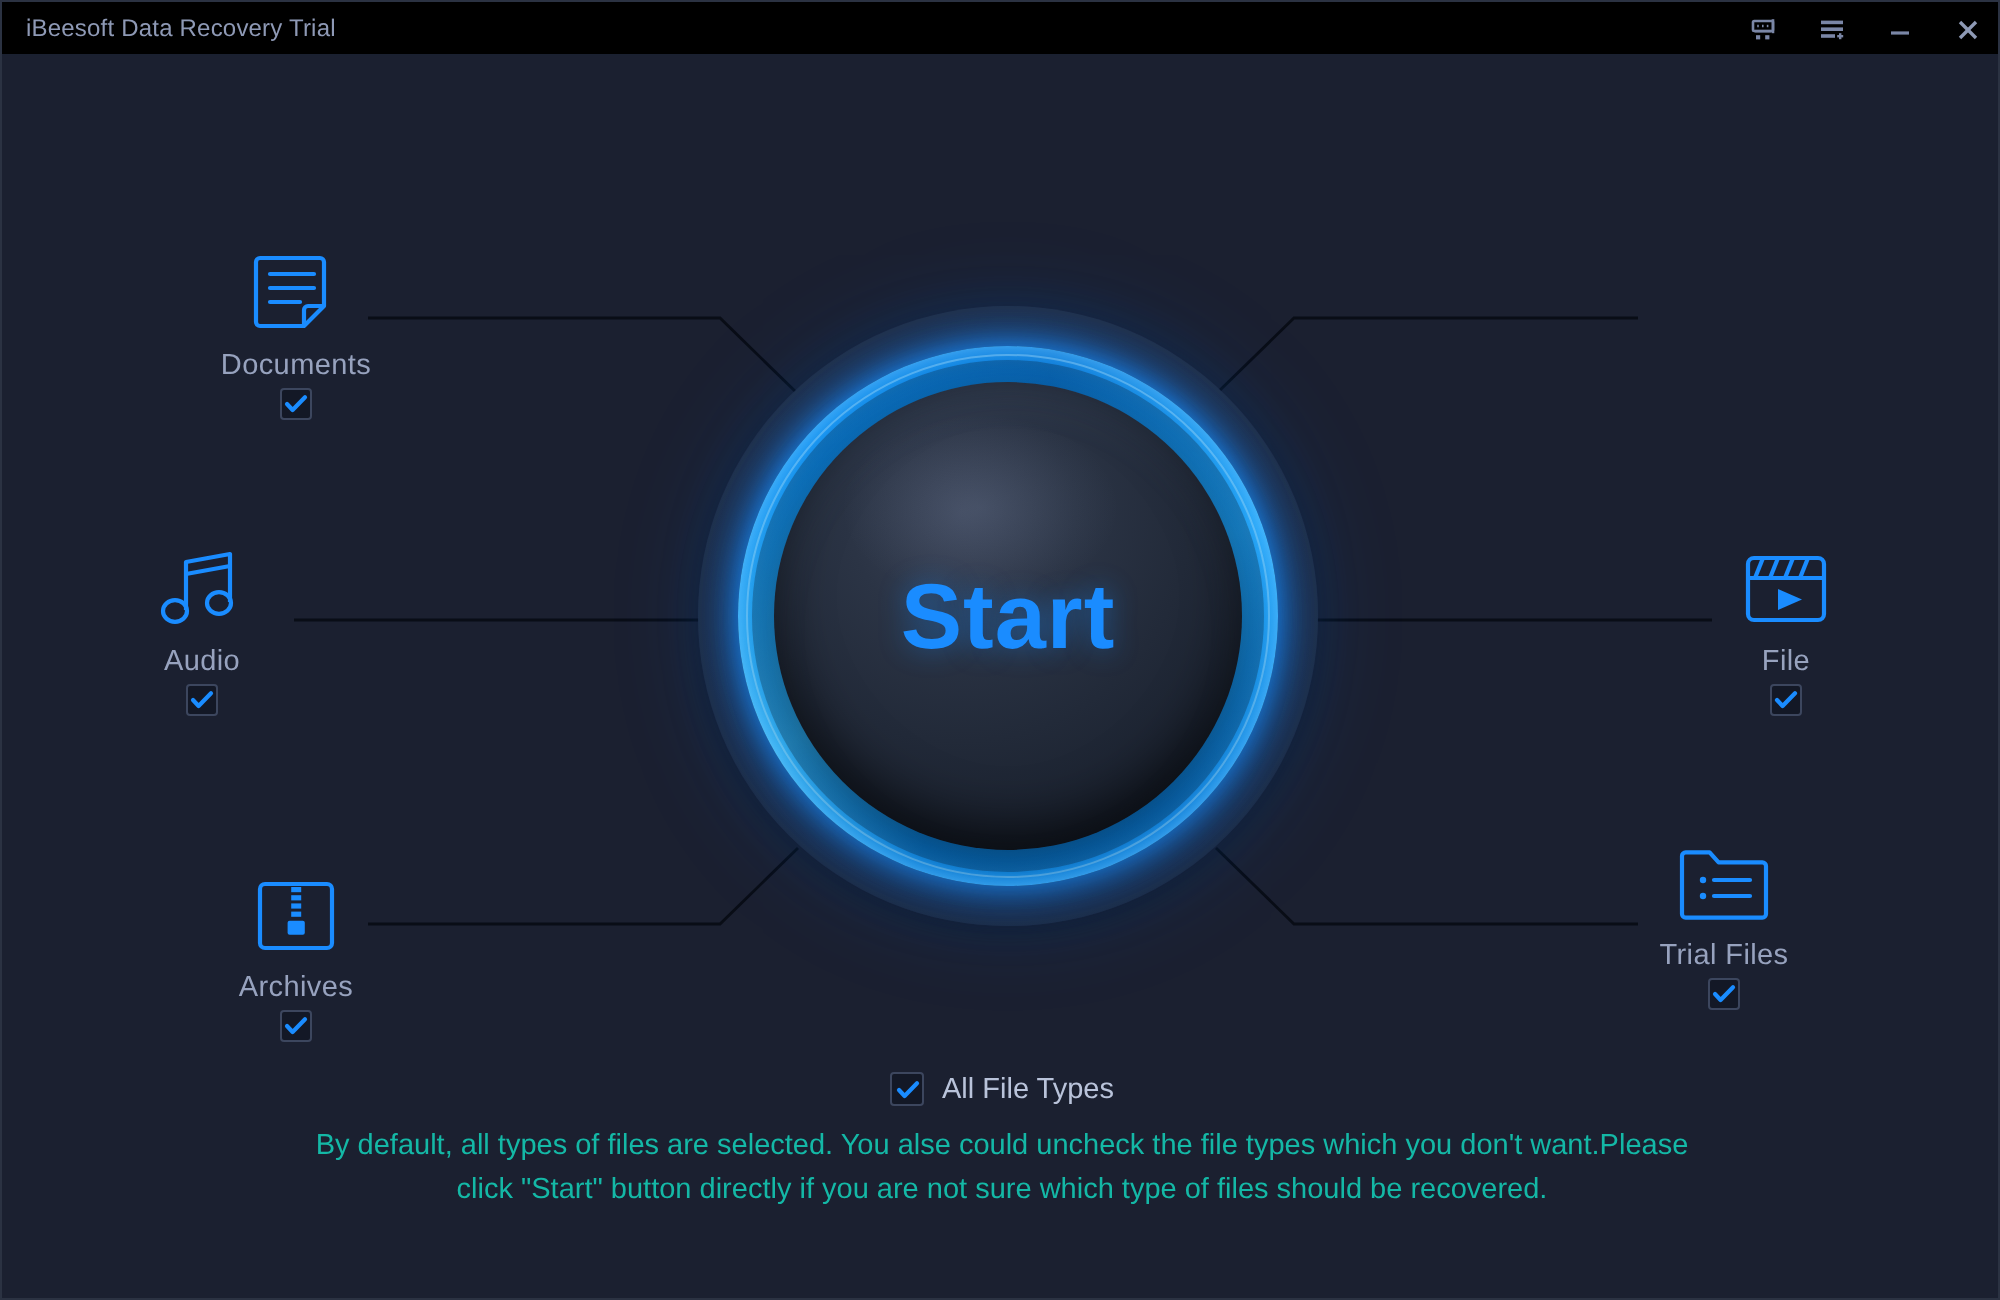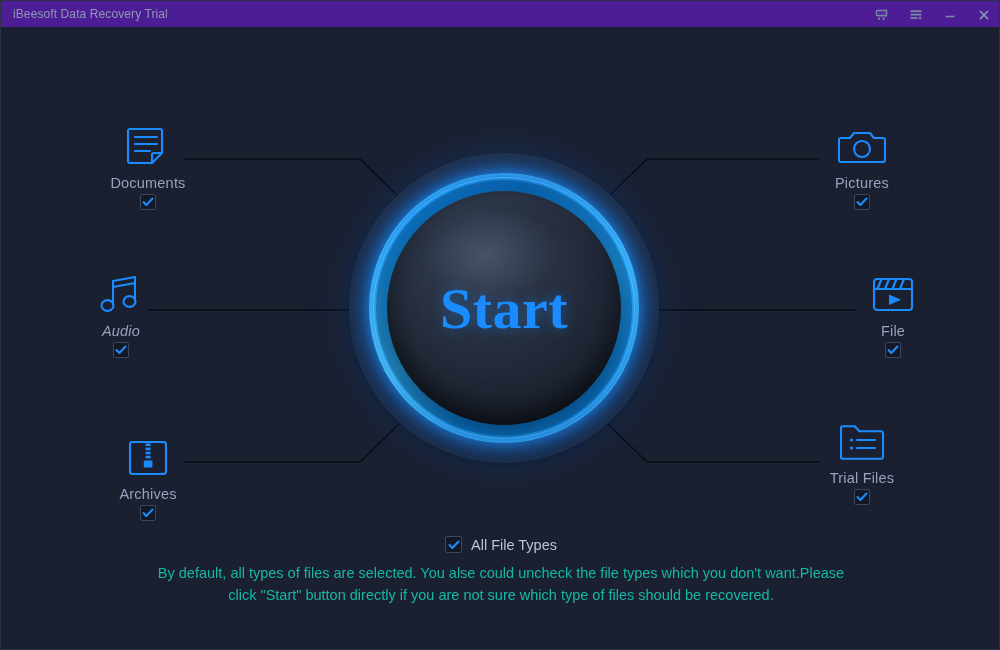--- a/index.html
+++ b/index.html
@@ -23,21 +23,21 @@
     border: 1px solid #2b3242;
     overflow: hidden;
   }
 
   
   .titlebar {
     position: absolute;
     left: 0; top: 0;
     width: 1000px;
     height: 27px;
-    background: #4c1d95;
+    background: #000000;
     border-bottom: 1px solid #1a2030;
     display: flex;
     align-items: center;
     box-sizing: border-box;
   }
   .title-text {
     margin-left: 12px;
     font-size: 12px;
     color: #8e99b5;
     letter-spacing: .1px;
@@ -112,21 +112,21 @@
     border-radius: 2px;
     display: flex;
     align-items: center;
     justify-content: center;
     box-sizing: border-box;
   }
   .cbox svg { display: block; }
 
   
   #node-documents { left: 77px;  top: 95px; }
-  #node-audio     { left: 50px;  top: 243px; font-style: italic; }
+  #node-audio     { left: 30px;  top: 243px; }
   #node-archives  { left: 77px;  top: 406px; }
   #node-pictures  { left: 791px; top: 95px; }
   #node-video     { left: 822px; top: 243px; }
   #node-other     { left: 791px; top: 390px; }
 
   
   .start-wrap {
     position: absolute;
     left: 348px;
     top: 125px;
@@ -194,26 +194,25 @@
     left: 14%;
     top: 7%;
     width: 60%;
     height: 40%;
     border-radius: 50%;
     background: radial-gradient(ellipse at 50% 50%, rgba(170,190,225,.13) 0%, rgba(170,190,225,0) 70%);
     pointer-events: none;
   }
   .start-label {
     position: relative;
-    font-size: 58px;
+    font-size: 46px;
     font-weight: bold;
     color: #1a8cff;
     letter-spacing: .5px;
     text-shadow: 0 0 14px rgba(25,140,255,.45);
-    font-family: Liberation Serif, serif;
   }
 
   
   .all-types {
     position: absolute;
     left: 0;
     top: 508px;
     width: 1000px;
     display: flex;
     align-items: center;
@@ -349,34 +348,20 @@
         </svg>
       </div>
       <div class="node-label">Archives</div>
       <div class="cbox">
         <svg width="12" height="10" viewBox="0 0 12 10" fill="none" stroke="#1a8cff" stroke-width="2.1" stroke-linecap="round" stroke-linejoin="round">
           <polyline points="1.5,5 4.3,8 10.5,1.6"></polyline>
         </svg>
       </div>
     </div>
 
-    <div class="node" id="node-pictures">
-      <div class="node-icon">
-        <svg width="50" height="40" viewBox="0 0 50 40" fill="none" stroke="#1a8cff" stroke-width="2.1" stroke-linejoin="round">
-          <path d="M4 11 h9 l4 -5 h16 l4 5 h9 a2 2 0 0 1 2 2 v20 a2 2 0 0 1 -2 2 h-42 a2 2 0 0 1 -2 -2 v-20 a2 2 0 0 1 2 -2 z"></path>
-          <circle cx="25" cy="22" r="8"></circle>
-        </svg>
-      </div>
-      <div class="node-label">Pictures</div>
-      <div class="cbox">
-        <svg width="12" height="10" viewBox="0 0 12 10" fill="none" stroke="#1a8cff" stroke-width="2.1" stroke-linecap="round" stroke-linejoin="round">
-          <polyline points="1.5,5 4.3,8 10.5,1.6"></polyline>
-        </svg>
-      </div>
-    </div>
 
     <div class="node" id="node-video">
       <div class="node-icon">
         <svg width="48" height="40" viewBox="0 0 48 40" fill="none" stroke="#1a8cff" stroke-width="2.1" stroke-linejoin="round">
           <rect x="5" y="4" width="38" height="31" rx="3"></rect>
           <line x1="5" y1="14" x2="43" y2="14"></line>
           <line x1="12.5" y1="4" x2="8.5" y2="14"></line>
           <line x1="20" y1="4" x2="16" y2="14"></line>
           <line x1="27.5" y1="4" x2="23.5" y2="14"></line>
           <line x1="35" y1="4" x2="31" y2="14"></line>

